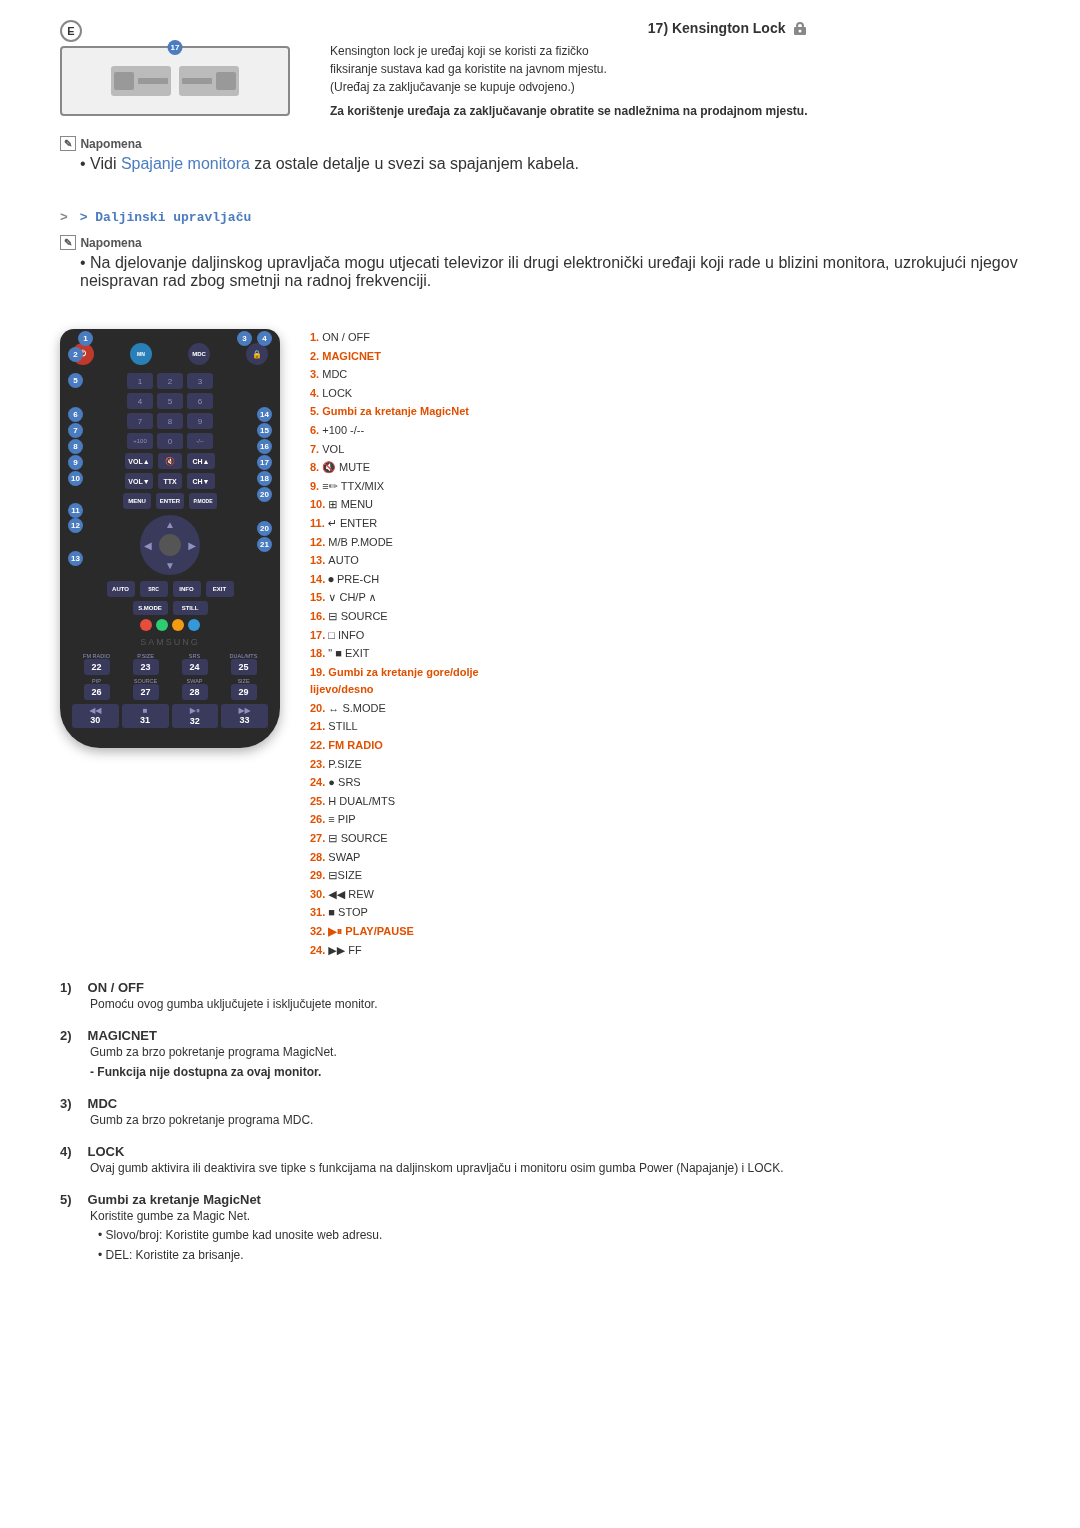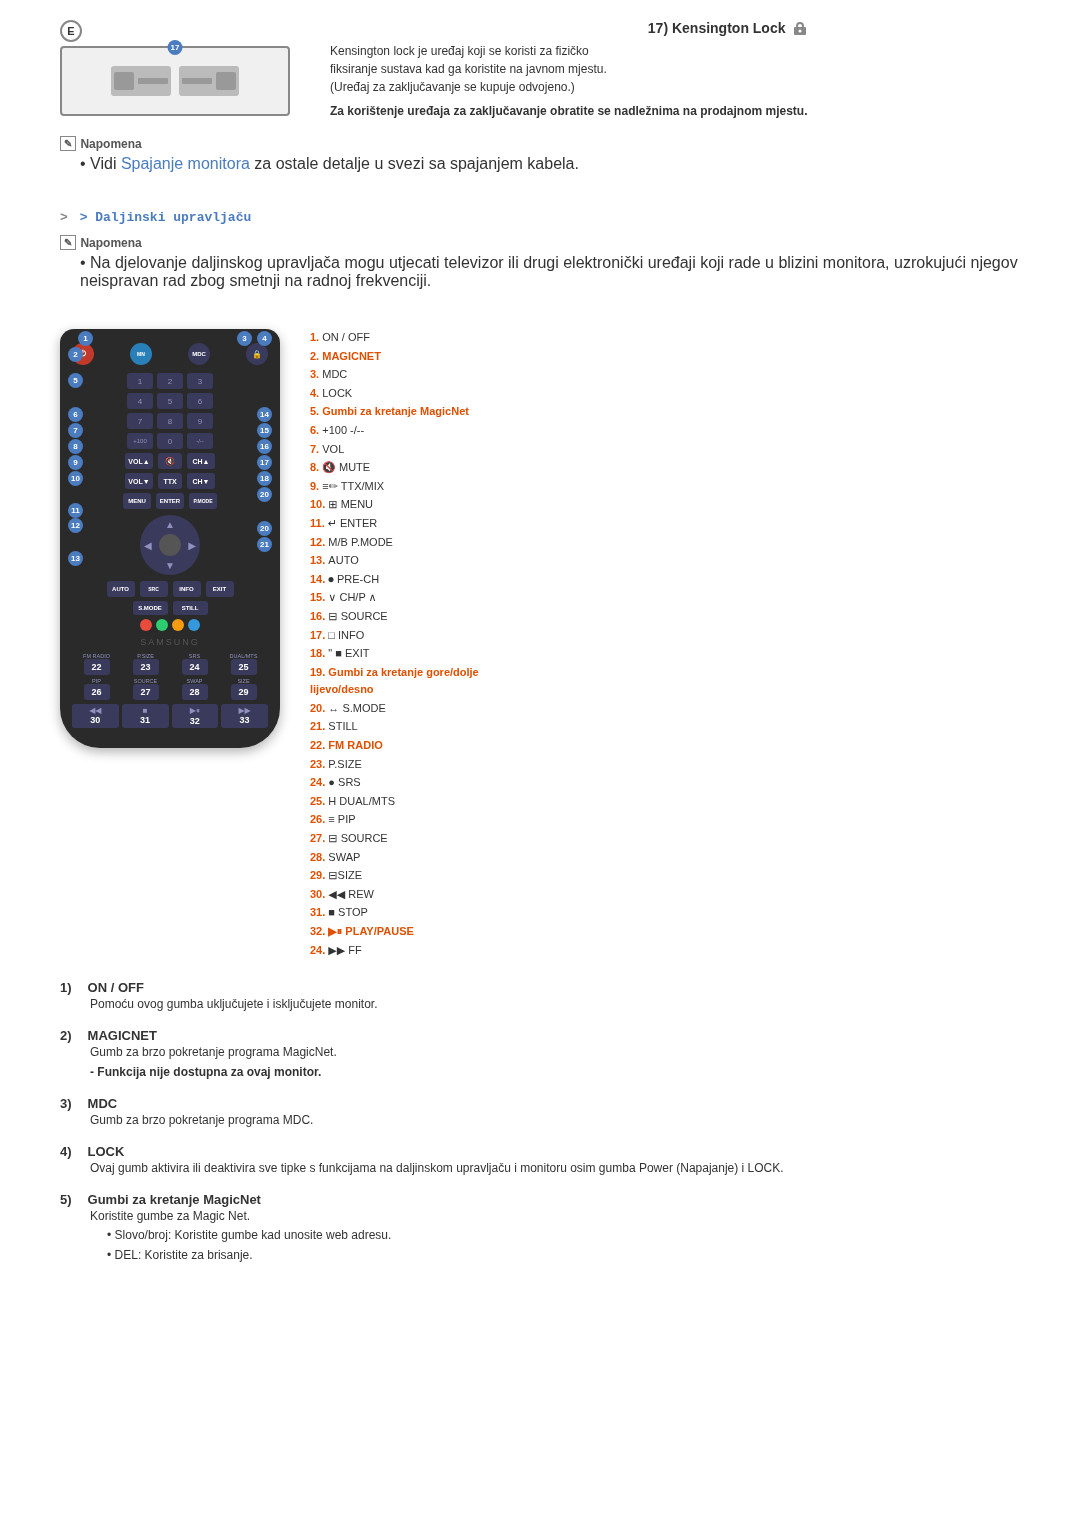--- a/index.html
+++ b/index.html
@@ -225,21 +225,21 @@
     .legend-item { margin-bottom: 1px; }
     .legend-item .num { color: #e05000; font-weight: bold; }
     .legend-item .name { color: #333; }
     .legend-item .name.bold { font-weight: bold; color: #e05000; }
     
     .desc-section { margin-bottom: 14px; }
     .desc-num { font-weight: bold; font-size: 13px; margin-right: 8px; }
     .desc-title { font-weight: bold; font-size: 13px; }
     .desc-body { font-size: 12px; margin-left: 30px; line-height: 1.6; }
     .desc-body .bold { font-weight: bold; }
-    .desc-sub-bullet { margin-left: 17px; font-size: 12px; }
+    .desc-sub-bullet { margin-left: 8px; font-size: 12px; }
     .top-device-area {
       display: flex;
       gap: 40px;
       align-items: flex-start;
       margin-bottom: 16px;
     }
     .device-diagram {
       display: flex;
       flex-direction: column;
       align-items: flex-start;

